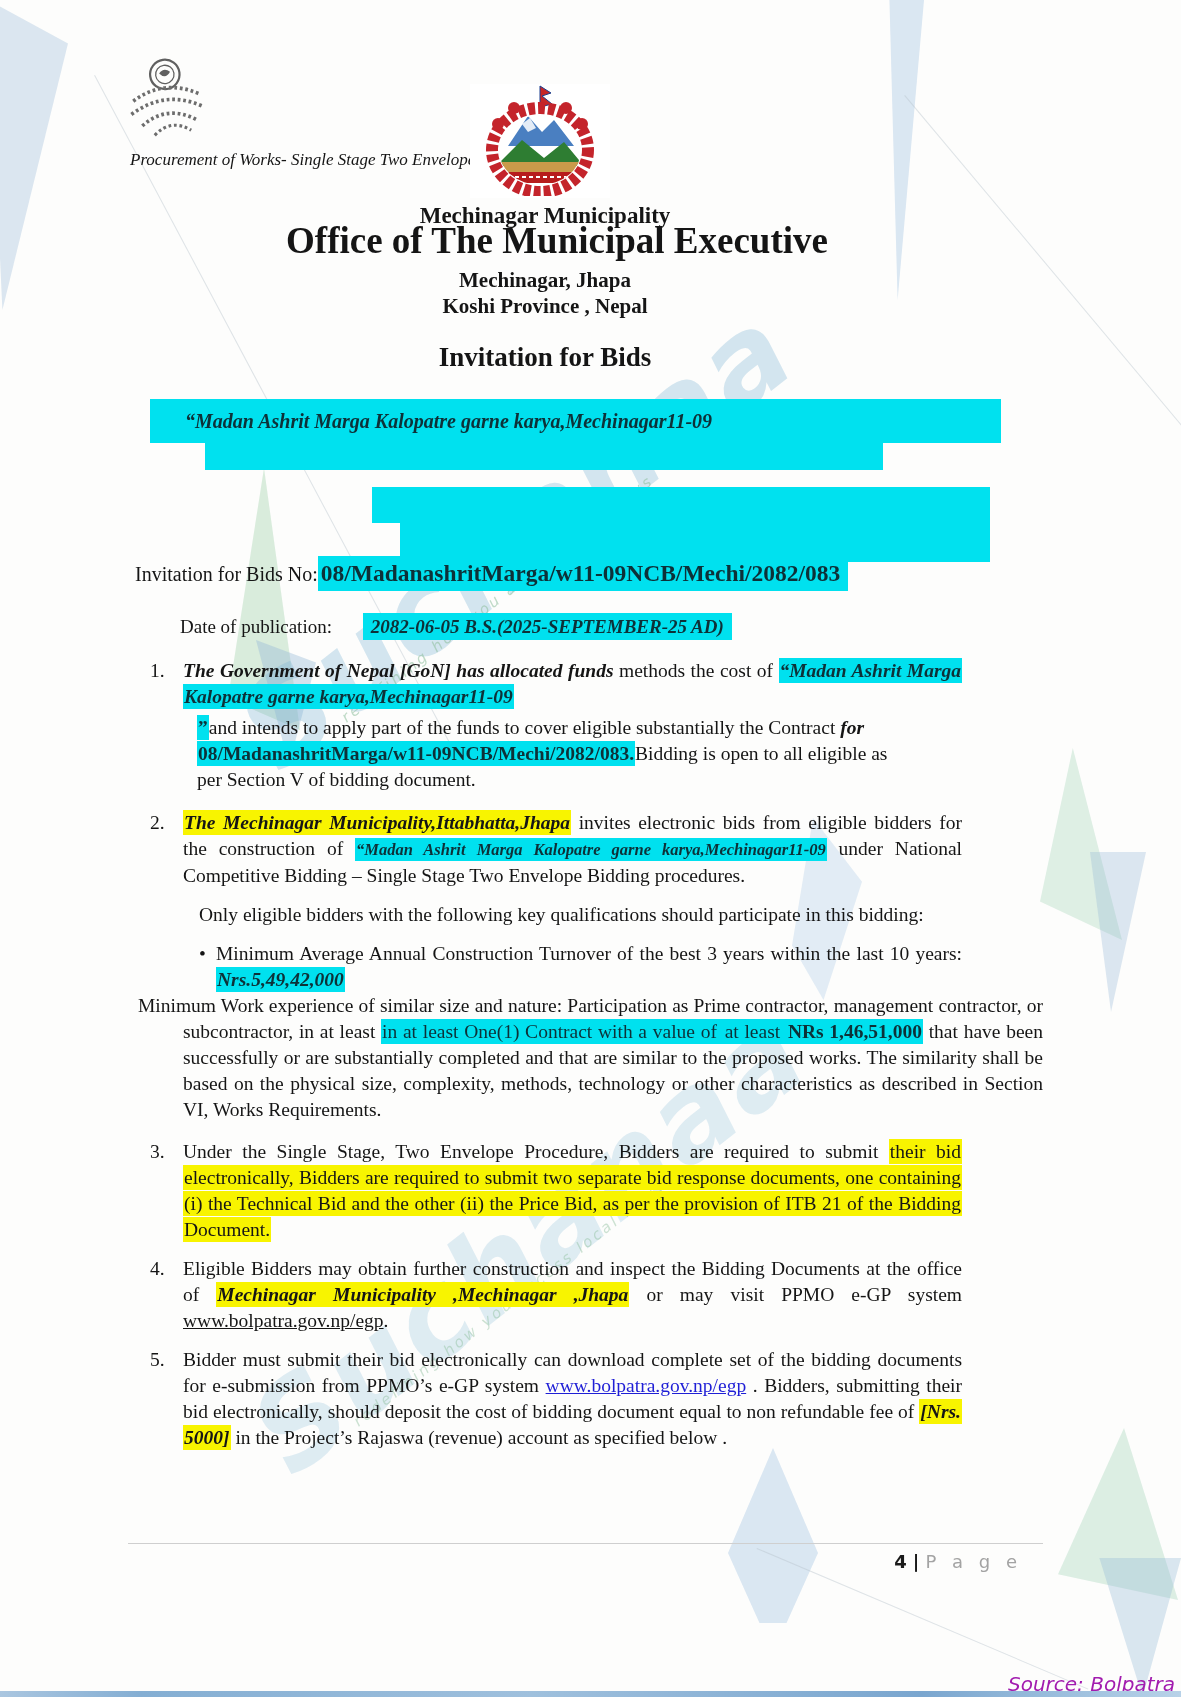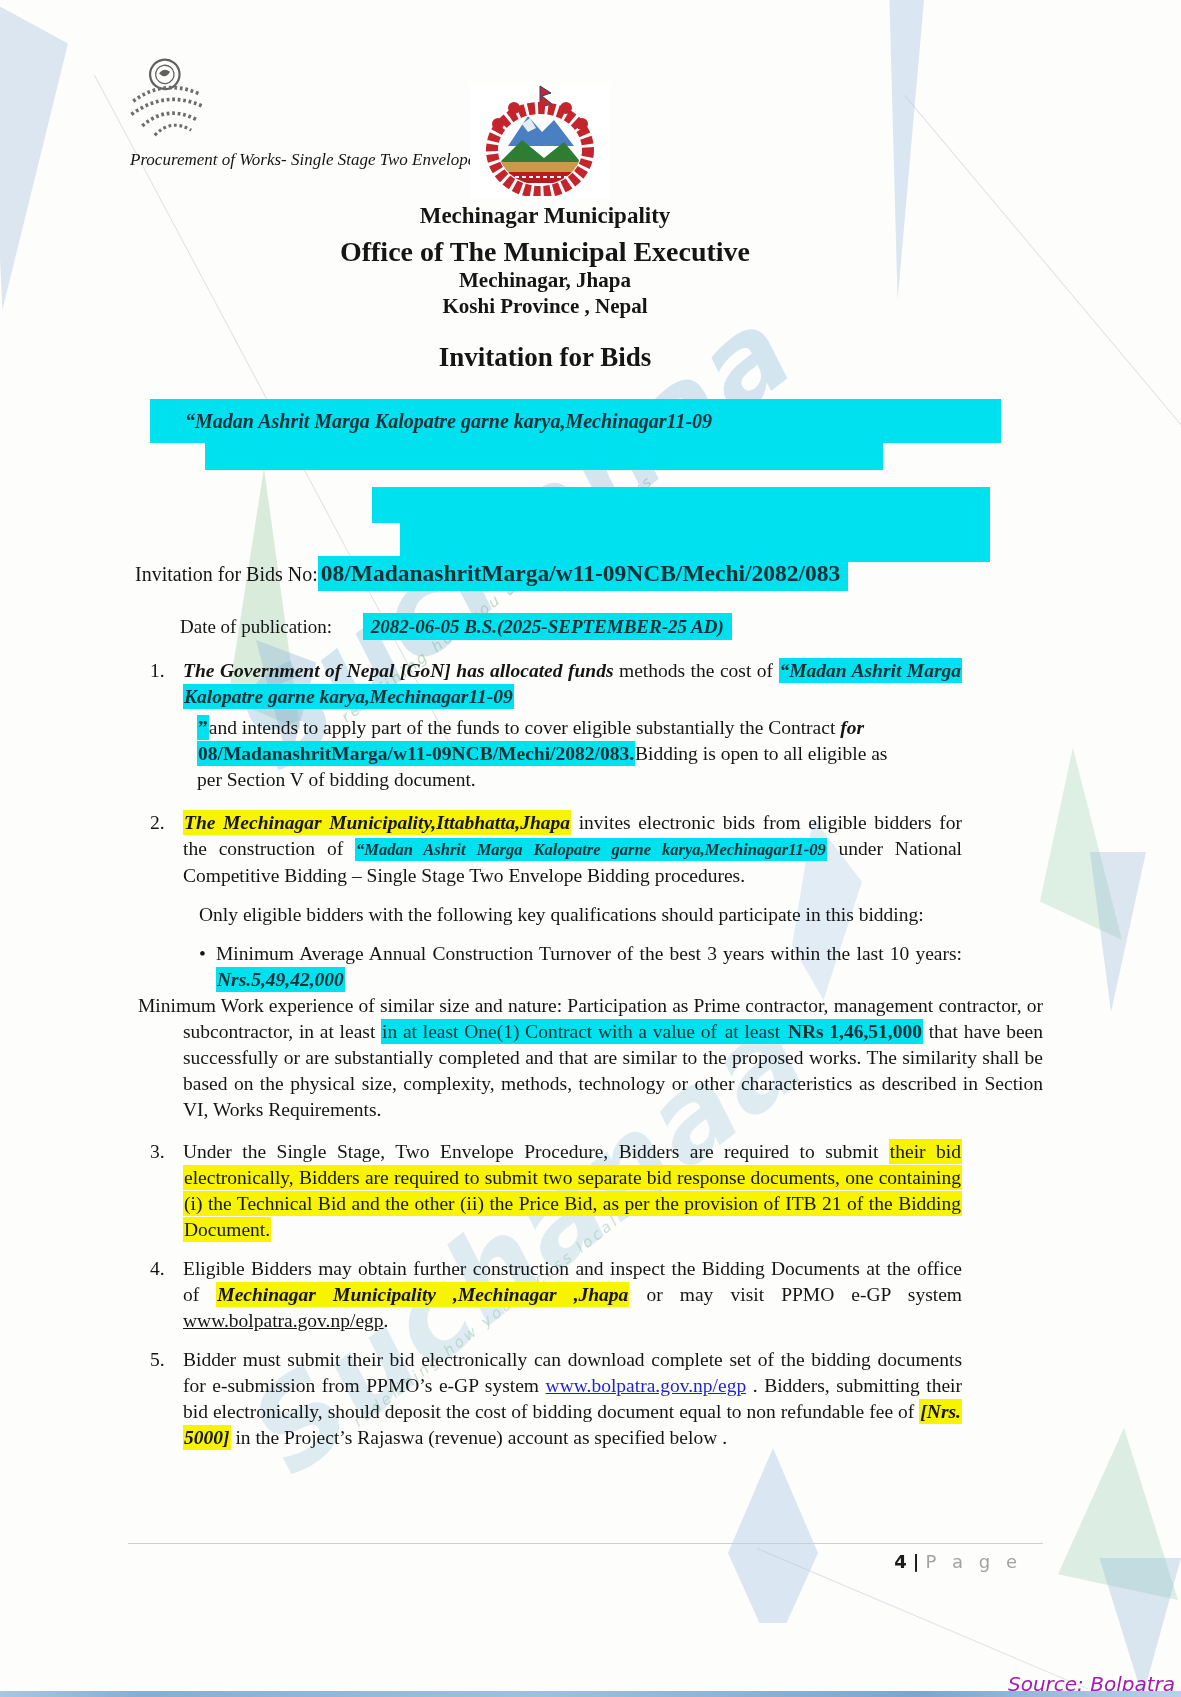--- a/index.html
+++ b/index.html
@@ -122,21 +122,21 @@
         <polygon points="44,40 52,34 58,44 50,48" fill="#ffffff" opacity=".85"></polygon>
         <polygon points="20,80 44,56 66,74 86,58 106,82 20,82" fill="#2e7d32"></polygon>
         <rect x="20" y="78" width="86" height="12" fill="#c99a4a"></rect>
         <rect x="24" y="88" width="78" height="11" fill="#b71c1c"></rect>
         <path d="M30,93 h66" stroke="#ffffff" stroke-width="2" stroke-dasharray="4 3"></path>
       </g>
     </svg>
   </div>
 
   <div class="center-block" style="top:203px;font-size:23px;">Mechinagar Municipality</div>
-  <div class="center-block" style="top:236px;font-size:28px;">Office of The Municipal Executive</div>
+  <div class="center-block" style="top:219px;font-size:37px;margin-left:12px;">Office of The Municipal Executive</div>
   <div class="center-block" style="top:268px;font-size:21px;">Mechinagar, Jhapa</div>
   <div class="center-block" style="top:294px;font-size:21px;">Koshi Province , Nepal</div>
   <div class="center-block" style="top:342px;font-size:27px;">Invitation for Bids</div>
 
   <div class="hl-band band-title" style="left:150px;top:399px;width:816px;height:44px;">“Madan Ashrit Marga Kalopatre garne karya,Mechinagar11-09</div>
   <div class="hl-band" style="left:205px;top:443px;width:678px;height:27px;"></div>
   <div class="hl-band" style="left:372px;top:487px;width:618px;height:36px;"></div>
   <div class="hl-band" style="left:400px;top:523px;width:590px;height:39px;"></div>
 
   <div class="col">

